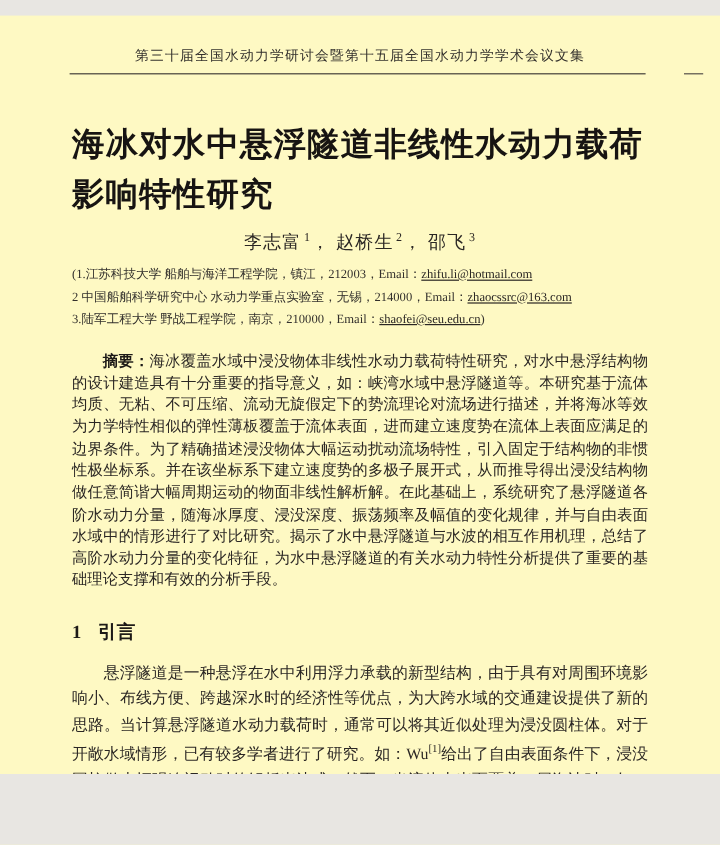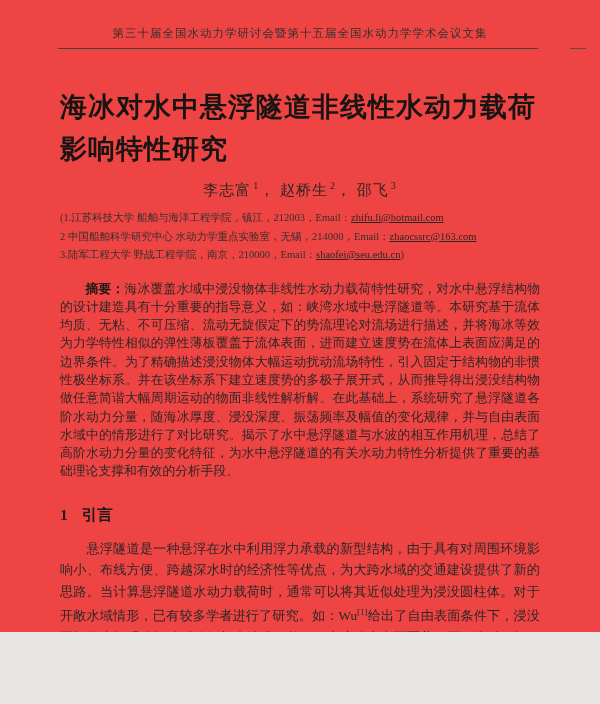--- a/index.html
+++ b/index.html
@@ -1,20 +1,20 @@
 <!DOCTYPE html>
 <html><head>
 <meta charset="utf-8">
 <style>
   html,body{margin:0;padding:0;background:#e8e6e2;}
   .page{
     position:relative;
     width:600px;height:632px;
-    margin:0 auto;
-    background:#ef4444;
+    margin:13px auto;
+    background:#fef9c3;
     font-family:"Liberation Serif","DejaVu Serif",serif;
     color:#2b2724;
     overflow:hidden;
     box-sizing:border-box;
     padding:26px 60px 0 60px;
   }
   
   .hdr{
     text-align:center;
     font-size:11.5px;

